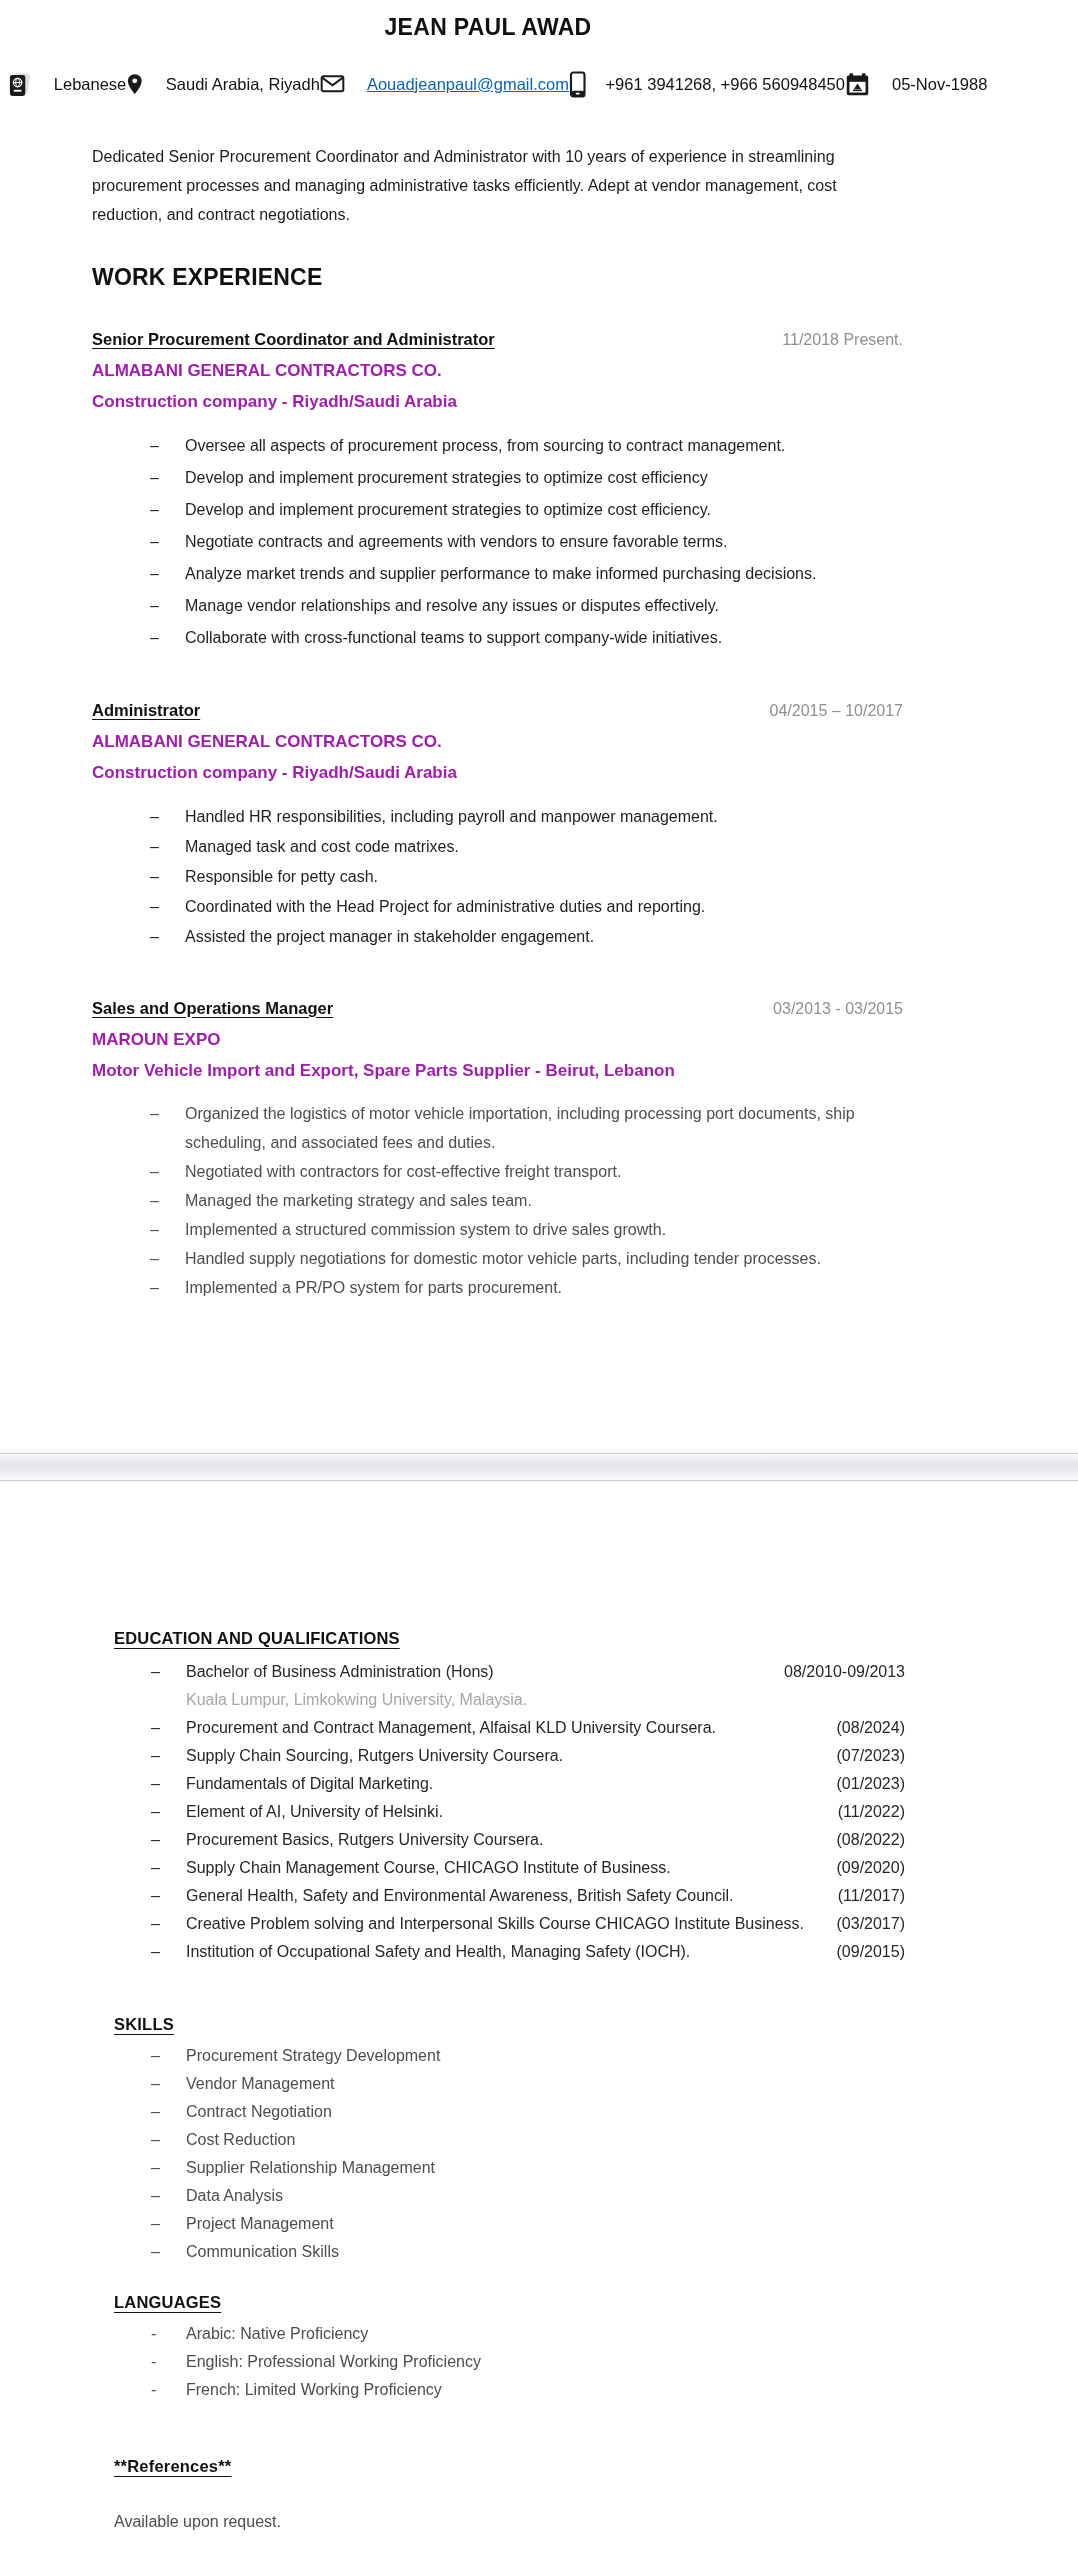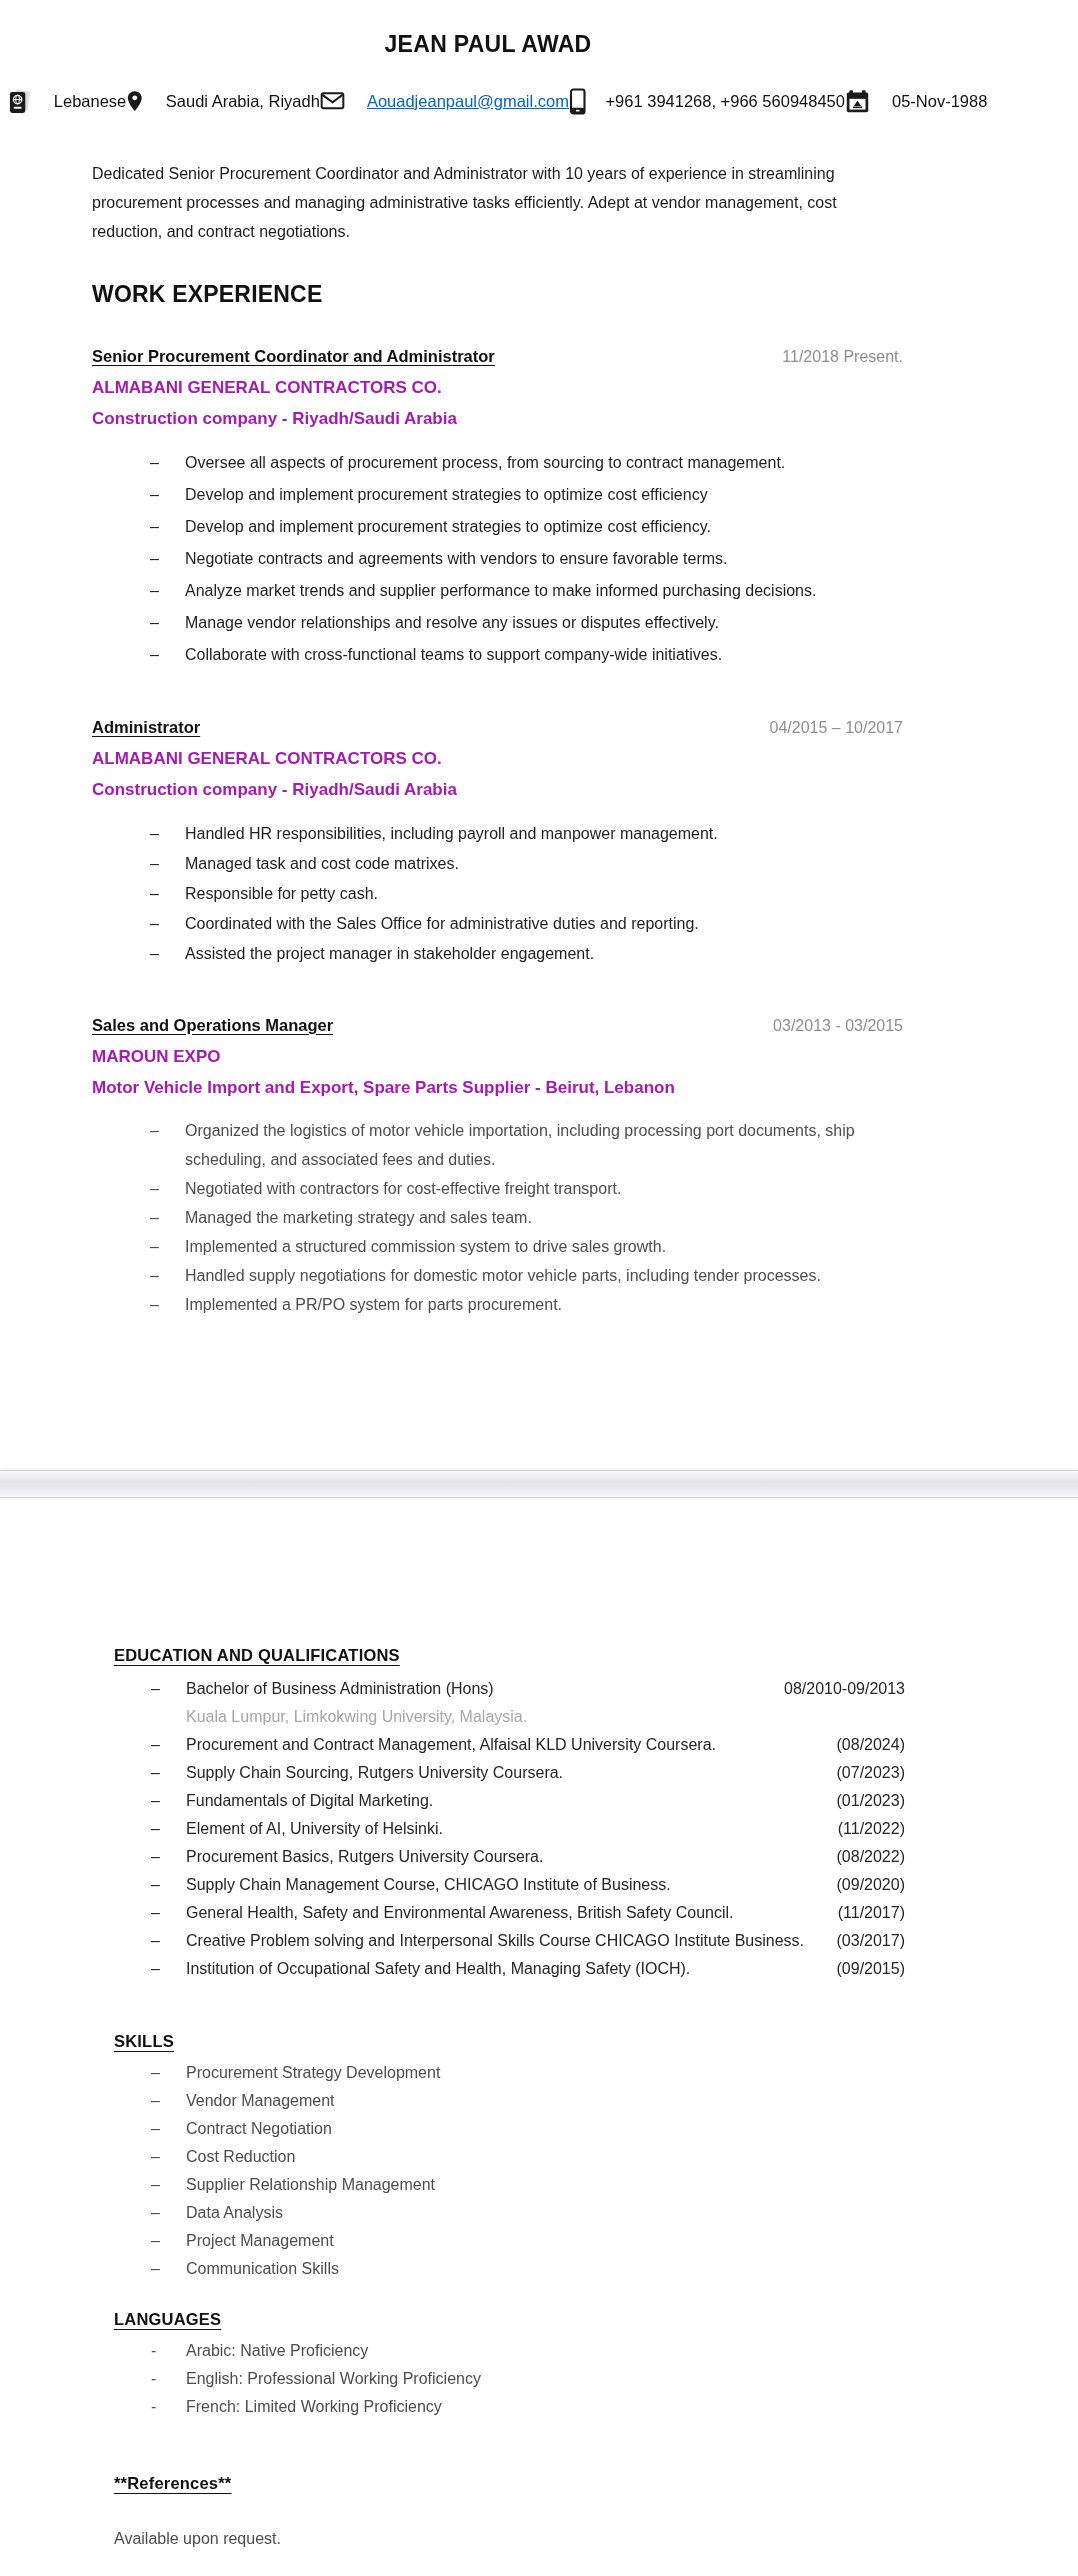--- a/index.html
+++ b/index.html
@@ -1,21 +1,21 @@
 <!DOCTYPE html>
 <html><head>
 <meta charset="utf-8">
 <style>
   html,body { margin:0; padding:0; }
   body {
     width:1079px; min-height:2576px; background:#ffffff;
     font-family:"Liberation Sans", sans-serif;
     color:#1f1f1f; -webkit-font-smoothing:antialiased;
   }
-  .page { position:relative; width:976px;margin-top:17px; }
+  .page { position:relative; width:976px; }
 
   
   .name {
     padding-top:13.6px; text-align:center;
     font-size:23px; font-weight:bold; letter-spacing:0.3px; color:#111;
   }
   .contact {
     margin-top:25px; padding:0 9.7px 0 7.8px;
     display:flex; align-items:center; justify-content:space-between;
     font-size:16.5px; color:#111; height:37px;
@@ -205,21 +205,21 @@
             <span class="btxt">Managed task and cost code matrixes.</span>
           </li>
 
           <li>
             <span class="marker">–</span>
             <span class="btxt">Responsible for petty cash.</span>
           </li>
 
           <li>
             <span class="marker">–</span>
-            <span class="btxt">Coordinated with the Sales Office for administrative duties and reporting.</span>
+            <span class="btxt">Coordinated with the Head Project for administrative duties and reporting.</span>
           </li>
 
           <li>
             <span class="marker">–</span>
             <span class="btxt">Assisted the project manager in stakeholder engagement.</span>
           </li>
         </ul>
     </div>
 
     <div class="job">

